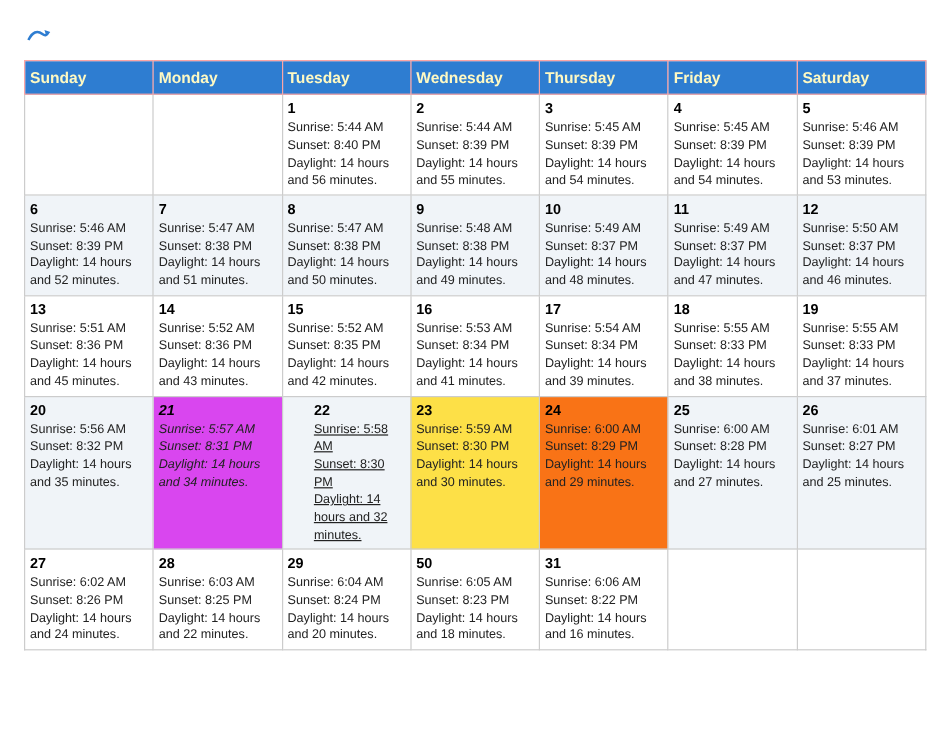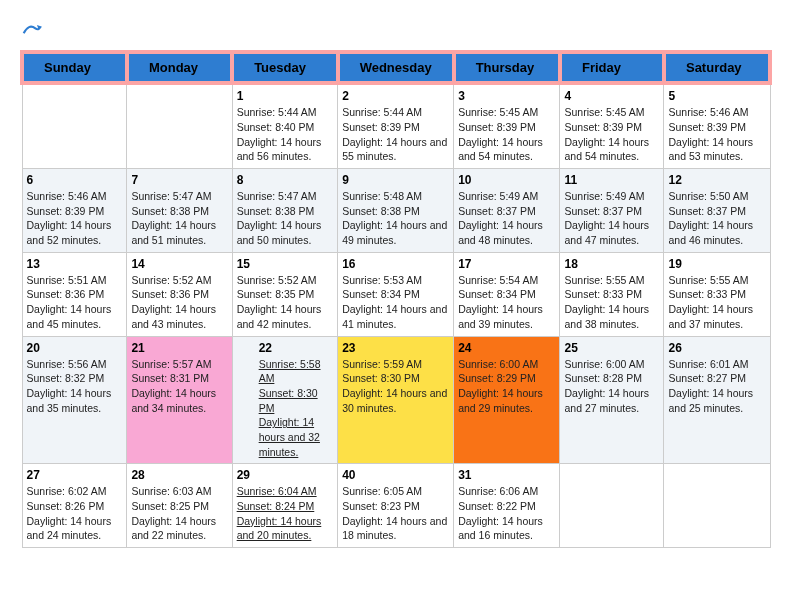--- a/index.html
+++ b/index.html
@@ -48,25 +48,25 @@
       font-size: 16px;
       color: #333;
     }
     .calendar {
       width: 100%;
       border-collapse: collapse;
       font-size: 11px;
     }
     .calendar th {
       background-color: #2e7dd1;
-      color: #000000;
-      padding: 6px 20px;
+      color: #fef9c3;
+      padding: 6px 4px;
       text-align: left;
       font-size: 13px;
-      border: 4px solid #fca5a5;
+      border: 1px solid #fca5a5;
     }
     .calendar td {
       border: 1px solid #ccc;
       vertical-align: top;
       padding: 4px;
       width: calc(100% / 7);
       min-height: 80px;
       background: #fff;
     }
     .calendar tr:nth-child(even) td {
@@ -248,21 +248,21 @@
 Daylight: 14 hours and 37 minutes.</div>
         </td>
       </tr>
       <tr>
         <td style="background: rgb(240, 244, 248);">
           <span class="day-num">20</span>
           <div class="day-info" style="white-space: pre-line;">Sunrise: 5:56 AM
 Sunset: 8:32 PM
 Daylight: 14 hours and 35 minutes.</div>
         </td>
-        <td style="background: #f9a8d4;">
+        <td style="background: #d946ef; font-style: italic;">
           <span class="day-num">21</span>
           <div class="day-info" style="white-space: pre-line;">Sunrise: 5:57 AM
 Sunset: 8:31 PM
 Daylight: 14 hours and 34 minutes.</div>
         </td>
         <td style="background: rgb(240, 244, 248); padding-left: 26px;">
           <span class="day-num">22</span>
           <div class="day-info" style="white-space: pre-line; text-decoration: underline;">Sunrise: 5:58 AM
 Sunset: 8:30 PM
 Daylight: 14 hours and 32 minutes.</div>
@@ -300,26 +300,26 @@
 Daylight: 14 hours and 24 minutes.</div>
         </td>
         <td>
           <span class="day-num">28</span>
           <div class="day-info" style="white-space: pre-line;">Sunrise: 6:03 AM
 Sunset: 8:25 PM
 Daylight: 14 hours and 22 minutes.</div>
         </td>
         <td>
           <span class="day-num">29</span>
-          <div class="day-info" style="white-space: pre-line; text-decoration: underline;">Sunrise: 6:04 AM
+          <div class="day-info" style="white-space: pre-line;">Sunrise: 6:04 AM
 Sunset: 8:24 PM
 Daylight: 14 hours and 20 minutes.</div>
         </td>
         <td>
-          <span class="day-num">40</span>
+          <span class="day-num">50</span>
           <div class="day-info" style="white-space: pre-line;">Sunrise: 6:05 AM
 Sunset: 8:23 PM
 Daylight: 14 hours and 18 minutes.</div>
         </td>
         <td>
           <span class="day-num">31</span>
           <div class="day-info" style="white-space: pre-line;">Sunrise: 6:06 AM
 Sunset: 8:22 PM
 Daylight: 14 hours and 16 minutes.</div>
         </td>

